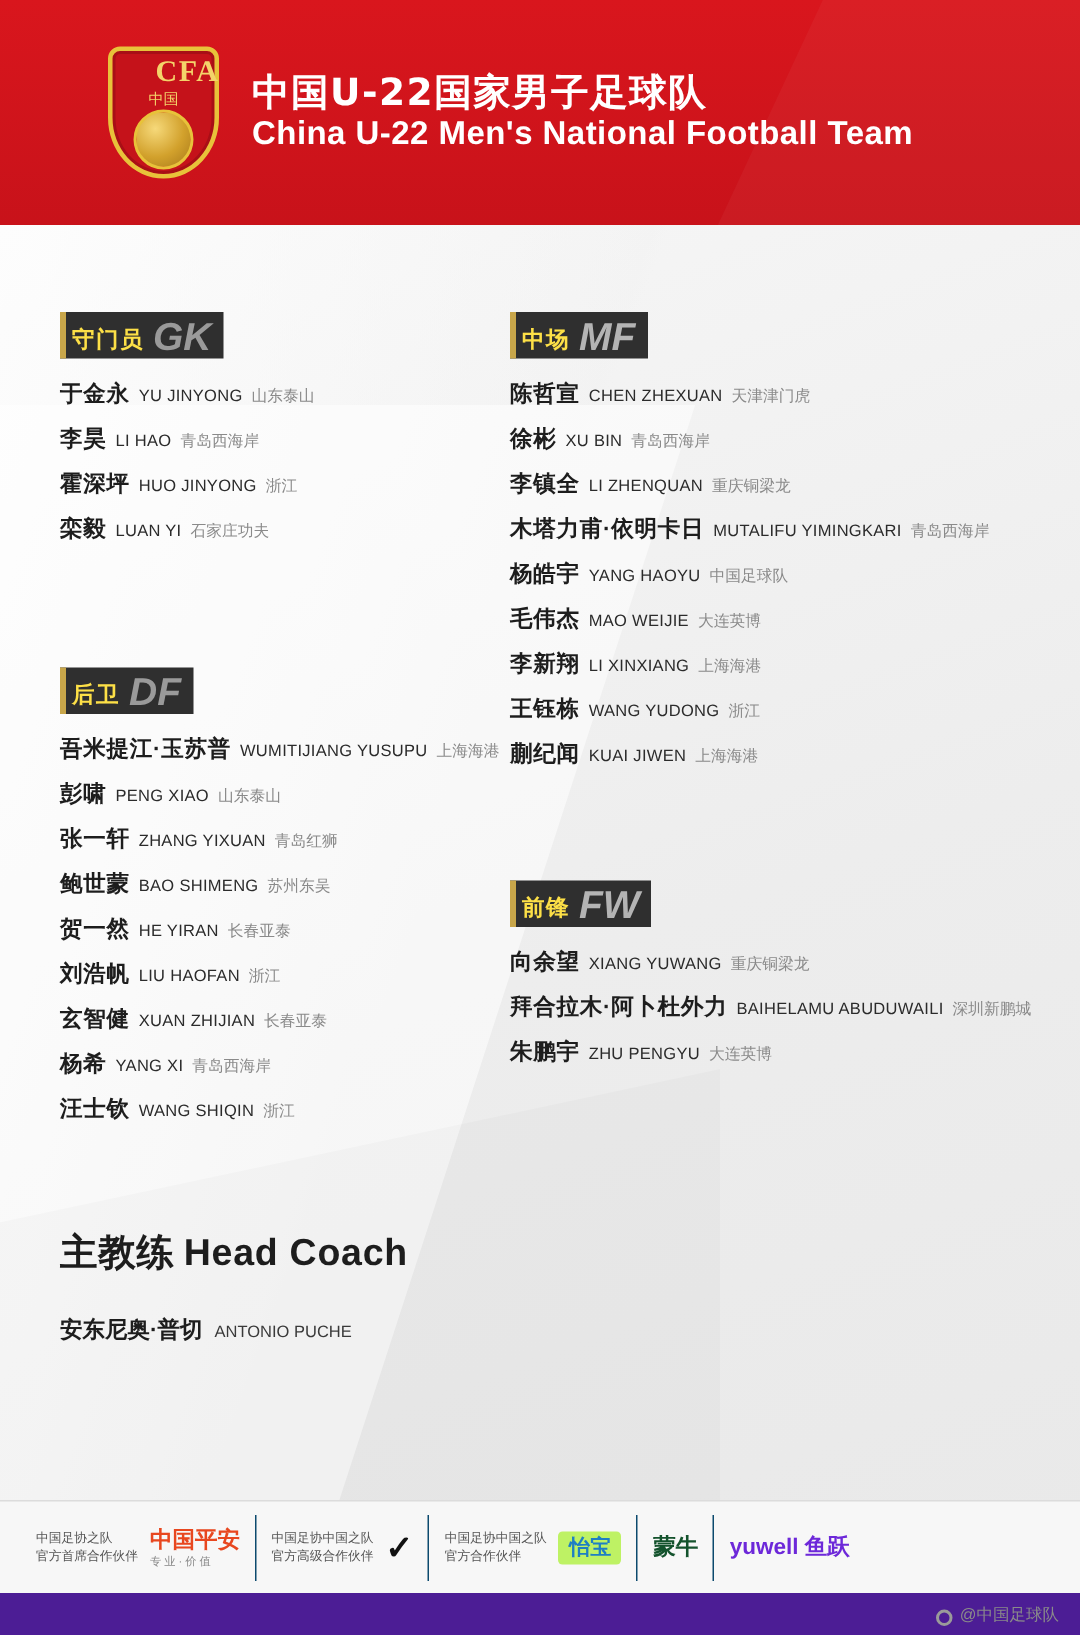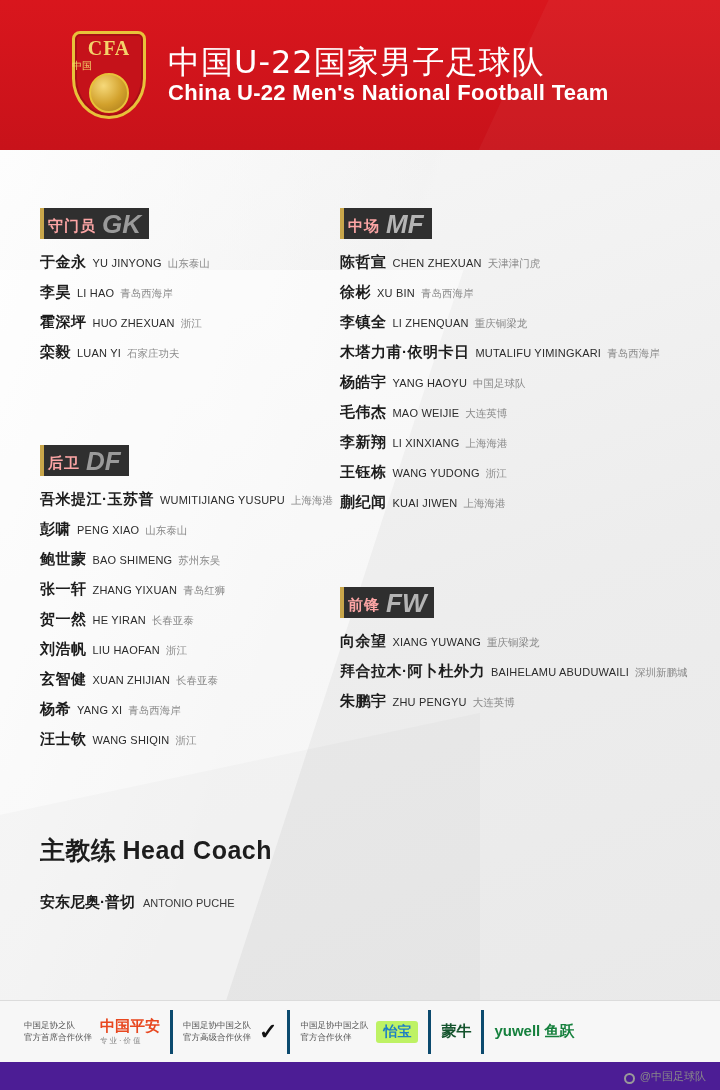--- a/index.html
+++ b/index.html
@@ -43,44 +43,45 @@
   }
   .crest .shield {
     position:absolute; left:0; top:0;
     width:74px; height:88px;
     background:#c5121a;
     border:3px solid #e8c23a;
     border-radius: 8px 8px 50% 50% / 8px 8px 46% 46%;
     box-shadow: inset 0 0 0 2px #a80f16;
   }
   .crest .cfa {
-    position:absolute; top:6px; left:0; width:74px;
+    position:absolute; top:6px; left:16px; width:74px;
     text-align:center;
     color:#f4d36a;
     font-weight:bold;
     font-size:20px;
     letter-spacing:1px;
     font-family:"Liberation Serif", serif;
   }
   .crest .cn {
     position:absolute; top:28px; left:0; width:74px;
+    text-align:center;
     color:#f4d36a;
     font-size:10px;
   }
   .crest .ball {
     position:absolute; left:17px; top:42px;
     width:40px; height:40px;
     border-radius:50%;
     background: radial-gradient(circle at 35% 30%, #f6d97a 0%, #d2a12c 55%, #a8791a 100%);
     border:2px solid #e8c23a;
   }
   .titles { color:#fff; }
   .title-cn {
-    font-size: 32px;
-    font-weight: normal;
+    font-size: 25px;
+    font-weight: bold;
     letter-spacing: 1px;
     line-height: 1.15;
     font-family: "DejaVu Sans", "Liberation Sans", sans-serif;
   }
   .title-en {
     font-size: 22px;
     font-weight: bold;
     letter-spacing: 0.3px;
     margin-top: 0;
     font-family: "Liberation Sans", sans-serif;
@@ -122,21 +123,21 @@
 
   .group { margin-bottom: 10px; }
   .group-head {
     display: inline-flex;
     align-items: baseline;
     background: #2f2f2f;
     padding: 3px 8px 3px 8px;
     position: relative;
   }
   .group-head .cn {
-    color: #fca5a5;
+    color: #fde047;
     font-size: 15px;
     font-weight: bold;
     letter-spacing: 1px;
   }
   .group-head .en {
     color: #9a9a9a;
     font-size: 26px;
     font-weight: bold;
     font-style: italic;
     margin-left: 6px;
@@ -174,21 +175,21 @@
   .p-club {
     font-size: 10.5px;
     color: #8a8a8a;
     margin-left: 6px;
   }
 
   
   .coach {
     position: absolute;
     left: 40px;
-    bottom: 116px;
+    bottom: 132px;
     z-index: 3;
   }
   .coach-title {
     font-size: 25px;
     font-weight: bold;
     color: #1d1d1d;
     letter-spacing: 0.5px;
   }
   .coach-title .en { margin-left: 6px; }
   .coach-name {
@@ -210,38 +211,38 @@
     align-items: center;
     padding: 0 14px;
     background: #f7f7f7;
     z-index: 4;
   }
   .sp {
     display: flex;
     align-items: center;
     padding: 0 10px;
     height: 44px;
-    border-right: 3px solid #0c4a6e;
+    border-right: 1px solid #0c4a6e;
   }
   .sp:last-child { border-right: none; }
   .sp-tier {
     font-size: 8.5px;
     color: #555;
     line-height: 1.35;
     text-align: left;
     margin-right: 8px;
     white-space: nowrap;
   }
   .sp-logo { font-weight: bold; white-space: nowrap; }
   .logo-pingan { color:#e8471f; font-size:15px; }
   .logo-pingan small { display:block; font-size:7.5px; color:#888; font-weight:normal; letter-spacing:2px;}
   .logo-nike { font-size: 22px; color:#111; }
   .logo-yibao { color:#1e7fc4; font-size:14px; background:#bef264; padding:2px 7px; border-radius:3px;}
   .logo-mengniu { color:#14532d; font-size:15px; }
-  .logo-yuwell { color:#15803d; font-size:15px; }
+  .logo-yuwell { color:#6d28d9; font-size:15px; }
 
   
   .footer {
     position: absolute;
     left: 0; right: 0; bottom: 0;
     height: 28px;
     background: #4c1d95;
     display: flex;
     align-items: center;
     justify-content: flex-end;
@@ -293,21 +294,21 @@
               <span class="p-en">YU JINYONG</span>
               <span class="p-club">山东泰山</span>
             </div>
             <div class="player">
               <span class="p-cn">李昊</span>
               <span class="p-en">LI HAO</span>
               <span class="p-club">青岛西海岸</span>
             </div>
             <div class="player">
               <span class="p-cn">霍深坪</span>
-              <span class="p-en">HUO ZHEXUAN</span>
+              <span class="p-en">HUO JINYONG</span>
               <span class="p-club">浙江</span>
             </div>
             <div class="player">
               <span class="p-cn">栾毅</span>
               <span class="p-en">LUAN YI</span>
               <span class="p-club">石家庄功夫</span>
             </div>
           </div>
         </div>
 
@@ -323,28 +324,28 @@
               <span class="p-cn">吾米提江·玉苏普</span>
               <span class="p-en">WUMITIJIANG YUSUPU</span>
               <span class="p-club">上海海港</span>
             </div>
             <div class="player">
               <span class="p-cn">彭啸</span>
               <span class="p-en">PENG XIAO</span>
               <span class="p-club">山东泰山</span>
             </div>
             <div class="player">
+              <span class="p-cn">张一轩</span>
+              <span class="p-en">ZHANG YIXUAN</span>
+              <span class="p-club">青岛红狮</span>
+            </div>
+            <div class="player">
               <span class="p-cn">鲍世蒙</span>
               <span class="p-en">BAO SHIMENG</span>
               <span class="p-club">苏州东吴</span>
-            </div>
-            <div class="player">
-              <span class="p-cn">张一轩</span>
-              <span class="p-en">ZHANG YIXUAN</span>
-              <span class="p-club">青岛红狮</span>
             </div>
             <div class="player">
               <span class="p-cn">贺一然</span>
               <span class="p-en">HE YIRAN</span>
               <span class="p-club">长春亚泰</span>
             </div>
             <div class="player">
               <span class="p-cn">刘浩帆</span>
               <span class="p-en">LIU HAOFAN</span>
               <span class="p-club">浙江</span>

